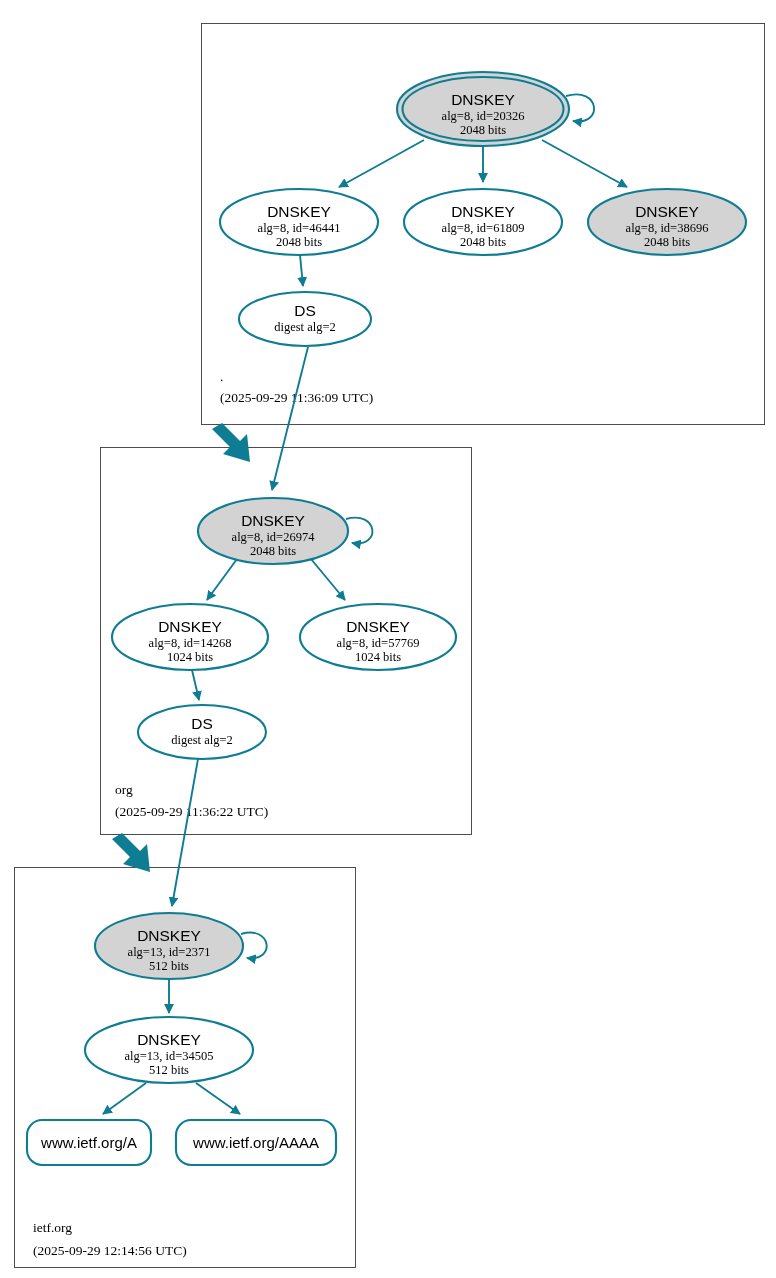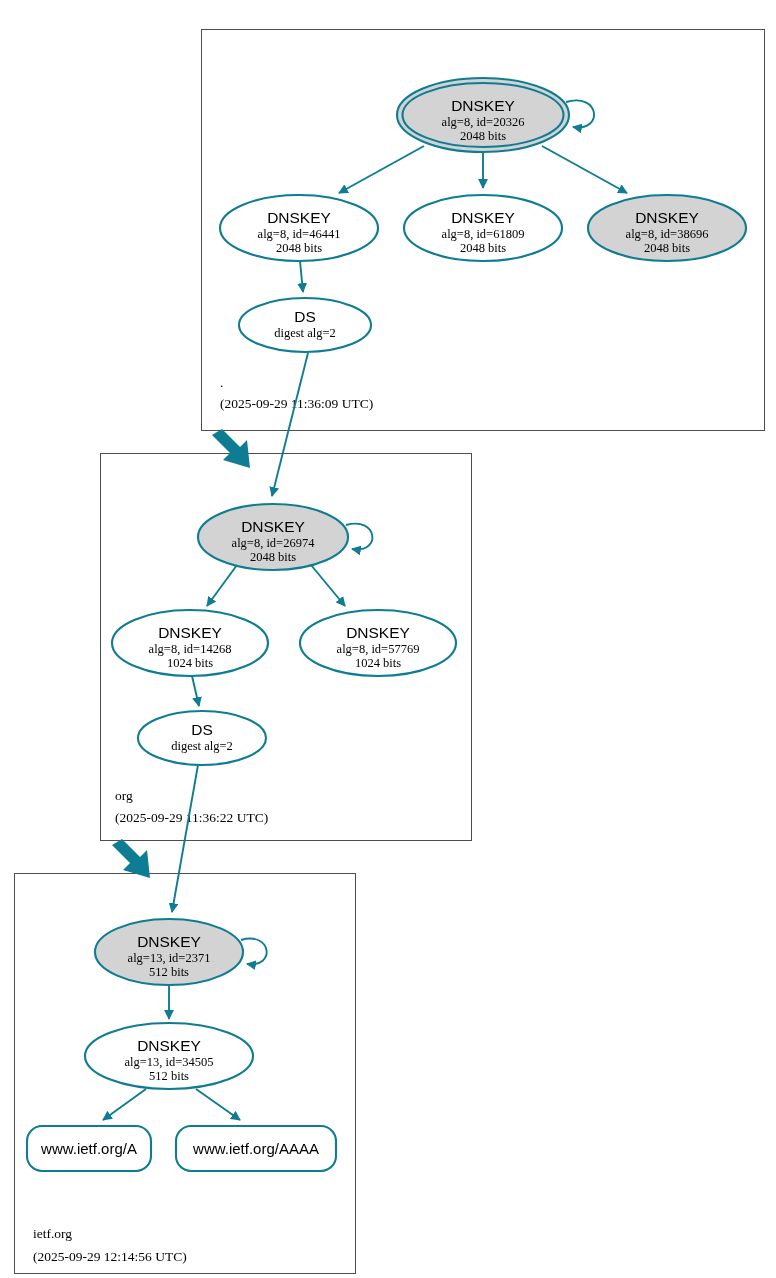--- a/index.html
+++ b/index.html
@@ -9,21 +9,21 @@
   }
   body {
     width: 776px;
     height: 1278px;
     position: relative;
     font-family: "Liberation Sans", sans-serif;
     overflow: hidden;
   }
   #stage {
     position: absolute;
-    left: 0; top: 16px;
+    left: 0; top: 10px;
     width: 776px;
     height: 1180px;
   }
   svg.diagram {
     position: absolute;
     left: 0; top: 0;
     width: 776px;
     height: 1278px;
   }
   .zone-box {

